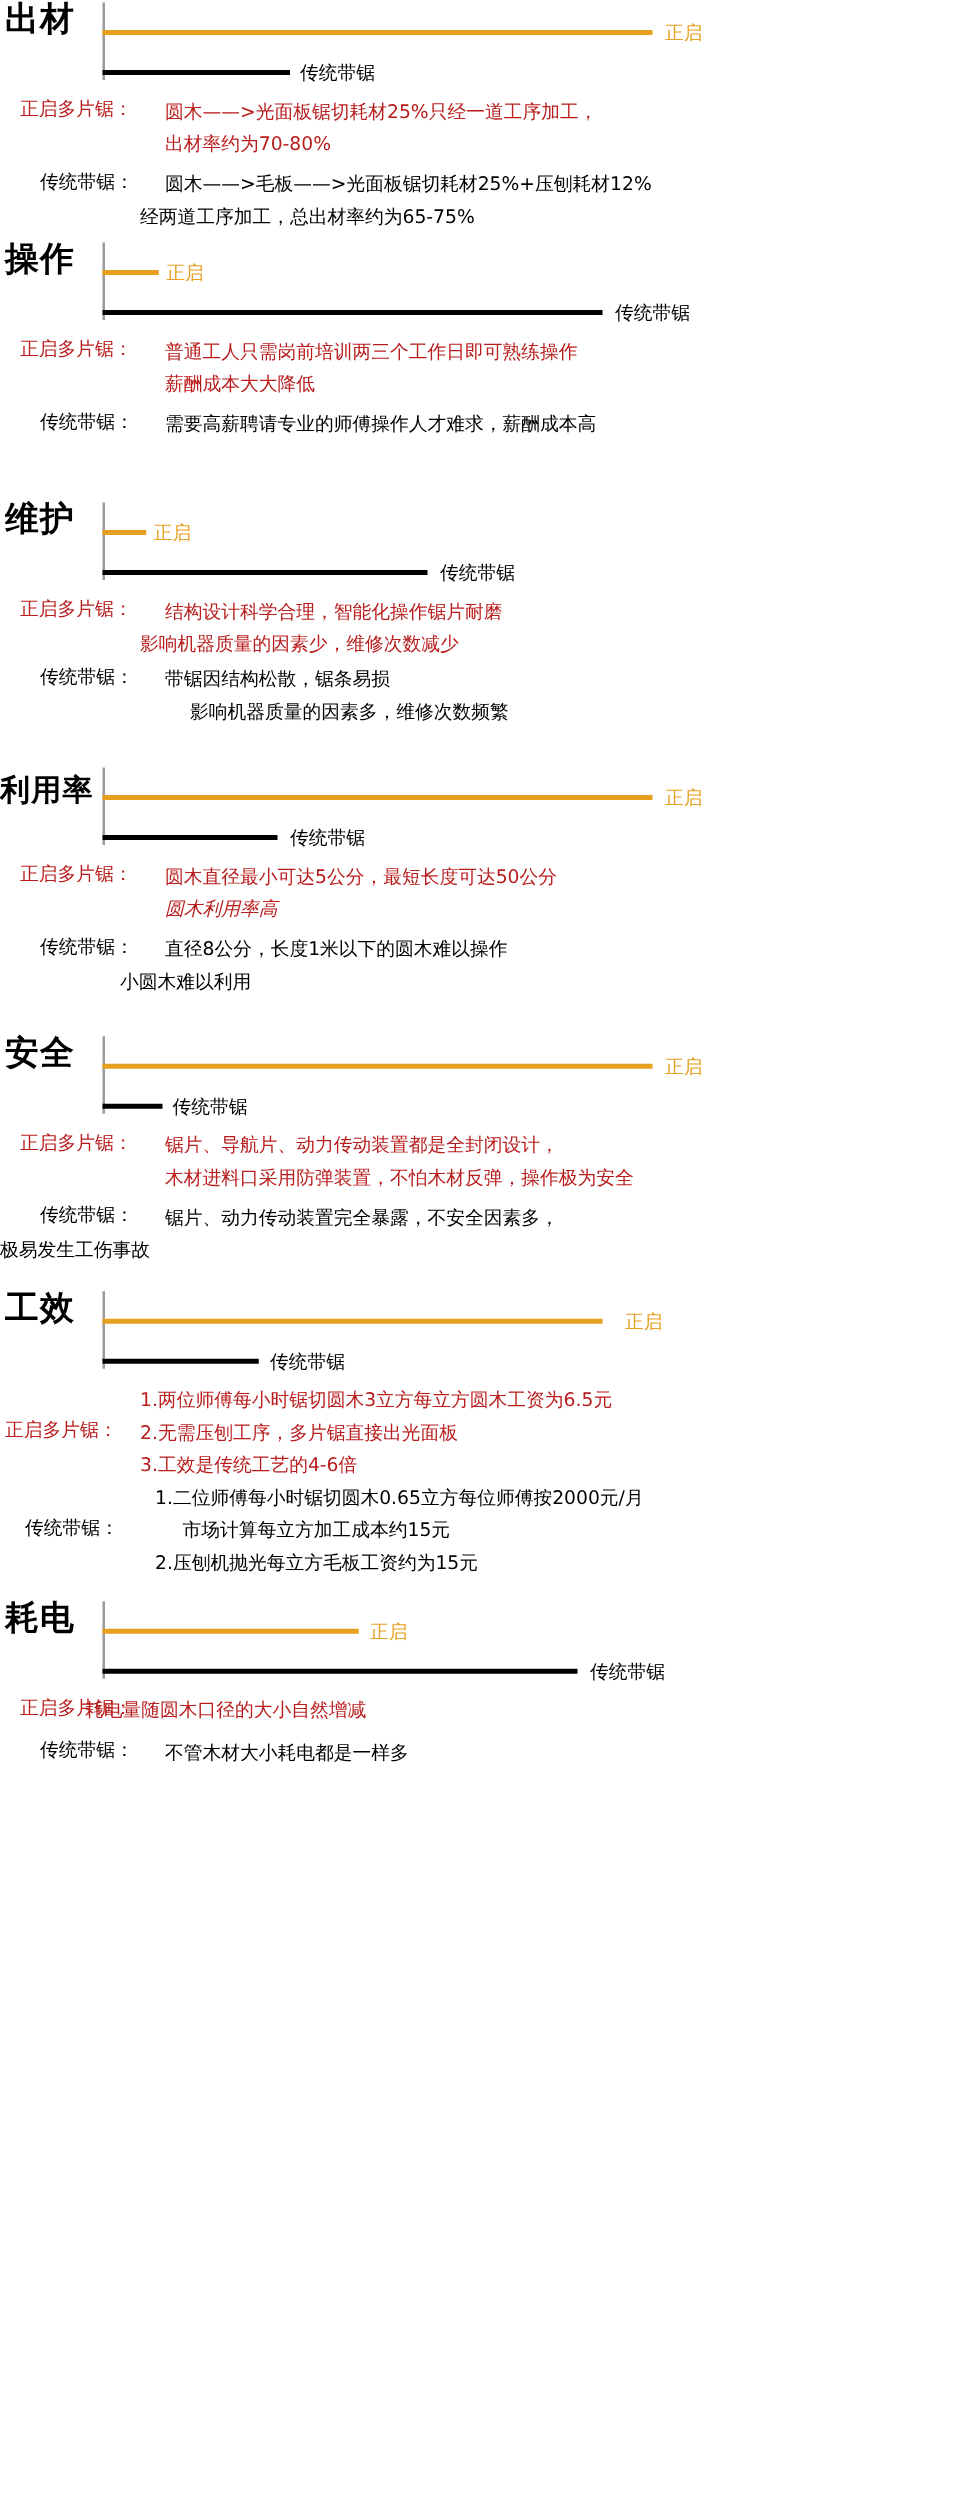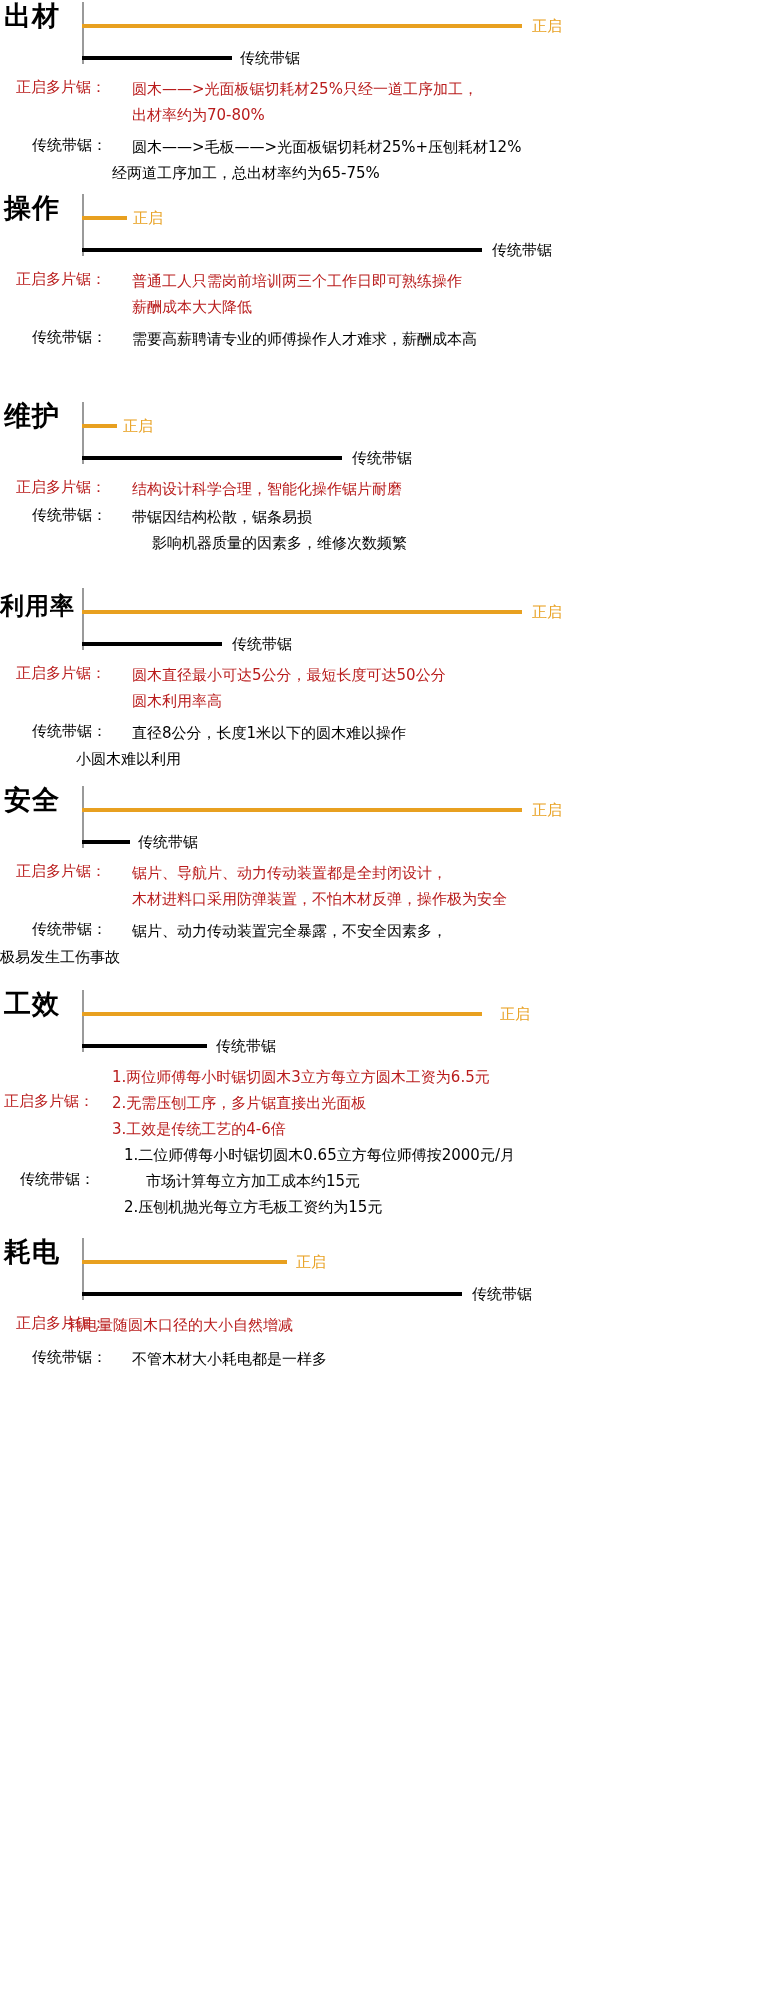--- a/index.html
+++ b/index.html
@@ -105,20 +105,21 @@
       <div class="bar orange" style="left:82px;top:24px;width:35px;"></div>
       <div class="bar-tag orange" style="left:123px;top:19px;">正启</div>
       <div class="bar black" style="left:82px;top:56px;width:260px;"></div>
       <div class="bar-tag black" style="left:352px;top:51px;">传统带锯</div>
     </div>
     <div class="desc">
       <div class="row" style="height:26px;">
         <div class="lbl orange-text" style="left:16px;top:4px;">正启多片锯：</div>
         <div class="txt orange-text" style="padding-left:132px;">结构设计科学合理，智能化操作锯片耐磨</div>
       </div>
+      <div class="line orange-text" style="padding-left:112px;">影响机器质量的因素少，维修次数减少</div>
       <div class="row" style="height:26px;margin-top:2px;">
         <div class="lbl black-text" style="left:32px;top:4px;">传统带锯：</div>
         <div class="txt black-text" style="padding-left:132px;">带锯因结构松散，锯条易损</div>
       </div>
       <div class="line black-text" style="padding-left:152px;">影响机器质量的因素多，维修次数频繁</div>
     </div>
   </div>
 
   <div class="section" style="margin-top:30px;">
     <div class="barblock">
@@ -127,30 +128,30 @@
       <div class="bar orange" style="left:82px;top:24px;width:440px;"></div>
       <div class="bar-tag orange" style="left:532px;top:19px;">正启</div>
       <div class="bar black" style="left:82px;top:56px;width:140px;"></div>
       <div class="bar-tag black" style="left:232px;top:51px;">传统带锯</div>
     </div>
     <div class="desc">
       <div class="row" style="height:26px;">
         <div class="lbl orange-text" style="left:16px;top:4px;">正启多片锯：</div>
         <div class="txt orange-text" style="padding-left:132px;">圆木直径最小可达5公分，最短长度可达50公分</div>
       </div>
-      <div class="line orange-text" style="padding-left:132px;">圆木利用率高</div>
+      <div class="line orange-text" style="padding-left:132px;font-style:italic;">圆木利用率高</div>
       <div class="row" style="height:26px;margin-top:6px;">
         <div class="lbl black-text" style="left:32px;top:4px;">传统带锯：</div>
         <div class="txt black-text" style="padding-left:132px;">直径8公分，长度1米以下的圆木难以操作</div>
       </div>
-      <div class="line black-text" style="padding-left:76px;">小圆木难以利用</div>
-    </div>
-  </div>
-
-  <div class="section" style="margin-top:12px;">
+      <div class="line black-text" style="padding-left:96px;">小圆木难以利用</div>
+    </div>
+  </div>
+
+  <div class="section" style="margin-top:29px;">
     <div class="barblock">
       <div class="cat-label">安全</div>
       <div class="axis"></div>
       <div class="bar orange" style="left:82px;top:24px;width:440px;"></div>
       <div class="bar-tag orange" style="left:532px;top:19px;">正启</div>
       <div class="bar black" style="left:82px;top:56px;width:48px;"></div>
       <div class="bar-tag black" style="left:138px;top:51px;">传统带锯</div>
     </div>
     <div class="desc">
       <div class="row" style="height:26px;">

